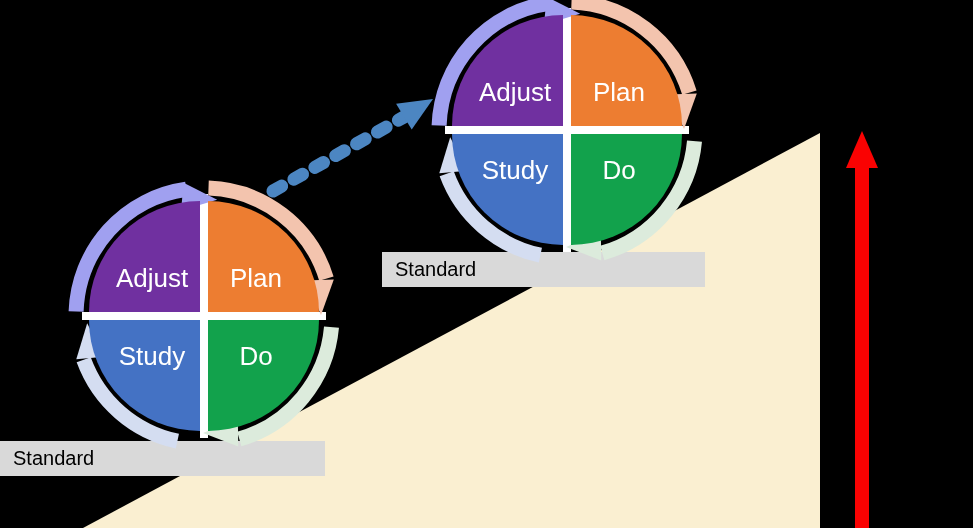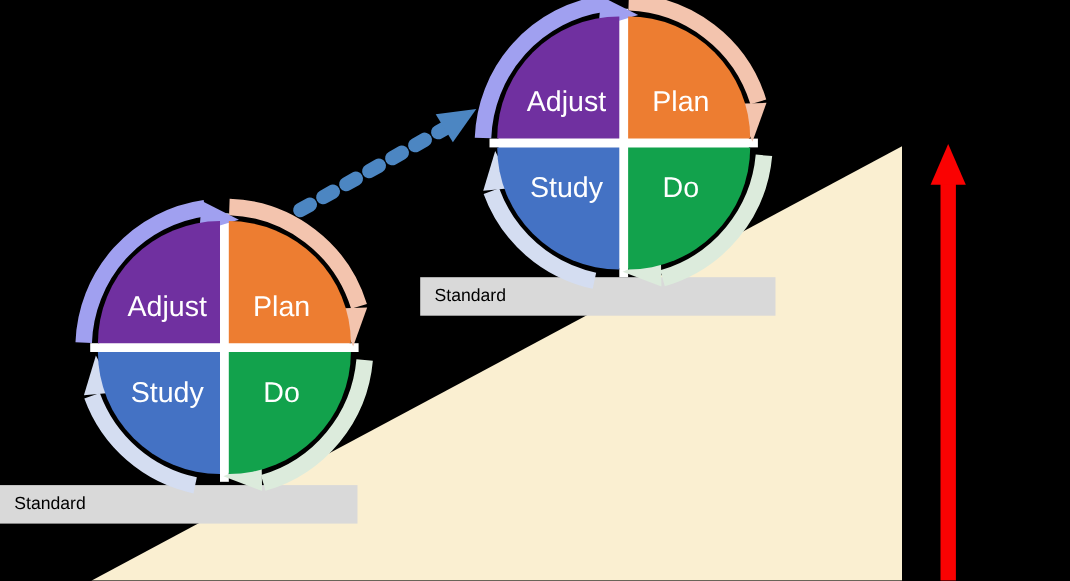--- a/index.html
+++ b/index.html
@@ -15,21 +15,21 @@
   .standard-bar {
     position: absolute;
     height: 35px;
     background: #D9D9D9;
     display: flex;
     align-items: center;
     z-index: 2;
   }
   .standard-bar span {
     padding-left: 13px;
-    font-size: 16px;
+    font-size: 20px;
     color: #000;
     white-space: nowrap;
   }
   .bar-lower { left: 0px;   top: 441px; width: 325px; }
   .bar-upper { left: 382px; top: 252px; width: 323px; }
   .wheel { position: absolute; width: 300px; height: 300px; z-index: 3; }
   .wheel-lower { left: 54px;  top: 166px; }
   .wheel-upper { left: 417px; top: -20px; }
   .wheel .band { fill: none; stroke-width: 15; }
   .wheel text {

